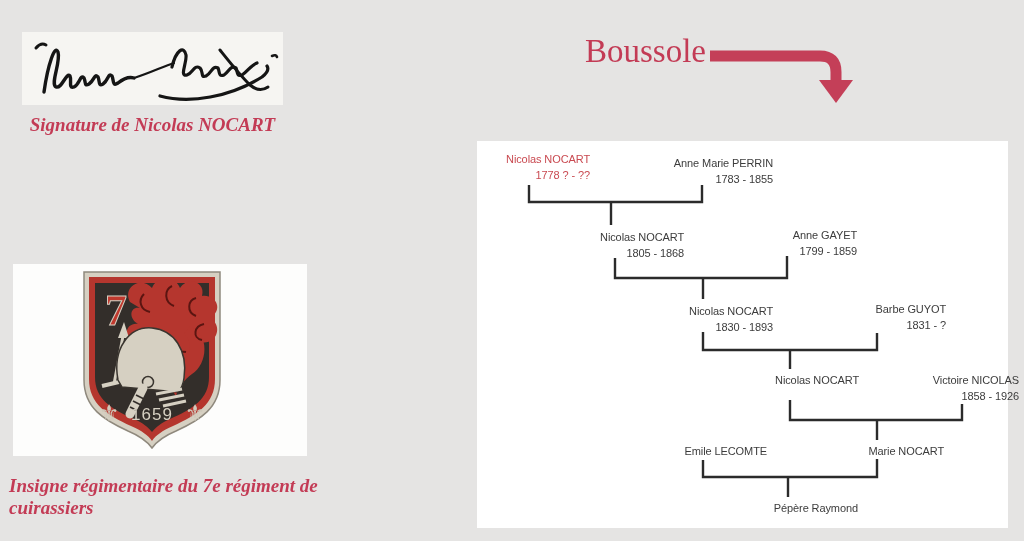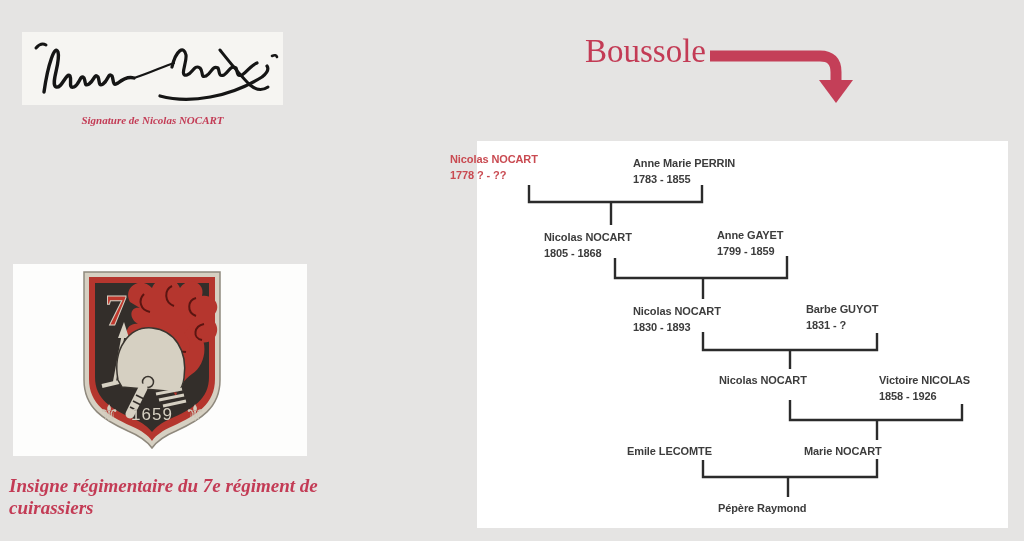--- a/index.html
+++ b/index.html
@@ -15,21 +15,21 @@
   .sig-box {
     position: absolute; left: 22px; top: 32px;
     width: 261px; height: 73px;
     background: #f6f5f2;
   }
   .sig-caption {
     position: absolute; left: 22px; top: 114px; width: 261px;
     text-align: center;
     font-family: "Liberation Serif", serif;
     font-style: italic; font-weight: bold;
-    font-size: 11px; color: #c33b55;
+    font-size: 19px; color: #c33b55;
   }
 
   
   .badge-box {
     position: absolute; left: 13px; top: 264px;
     width: 294px; height: 192px;
     background: #fdfdfc;
   }
   .badge-box svg { position: absolute; left: 65px; top: 4px; }
   .badge-caption {
@@ -50,23 +50,23 @@
   
   .tree-panel {
     position: absolute; left: 477px; top: 141px;
     width: 531px; height: 387px;
     background: #ffffff;
   }
   .tree-lines { position: absolute; left: 0; top: 0; }
 
   .person {
     position: absolute; width: 140px;
-    text-align: left;
+    text-align: right;
     font-size: 11px; line-height: 16px;
-    color: #3c3c3c; letter-spacing: -0.1px; font-weight: bold;
+    color: #3c3c3c; letter-spacing: -0.1px;
   }
   .person .dates { display: block; }
   .person.highlight { color: #c94a51; }
 
   .pos-p0  { left: -27px; top: 10px;  }
   .pos-p1  { left: 156px; top: 14px;  }
   .pos-p2  { left: 67px;  top: 88px;  }
   .pos-p3  { left: 240px; top: 86px;  }
   .pos-p4  { left: 156px; top: 162px; }
   .pos-p5  { left: 329px; top: 160px; }

